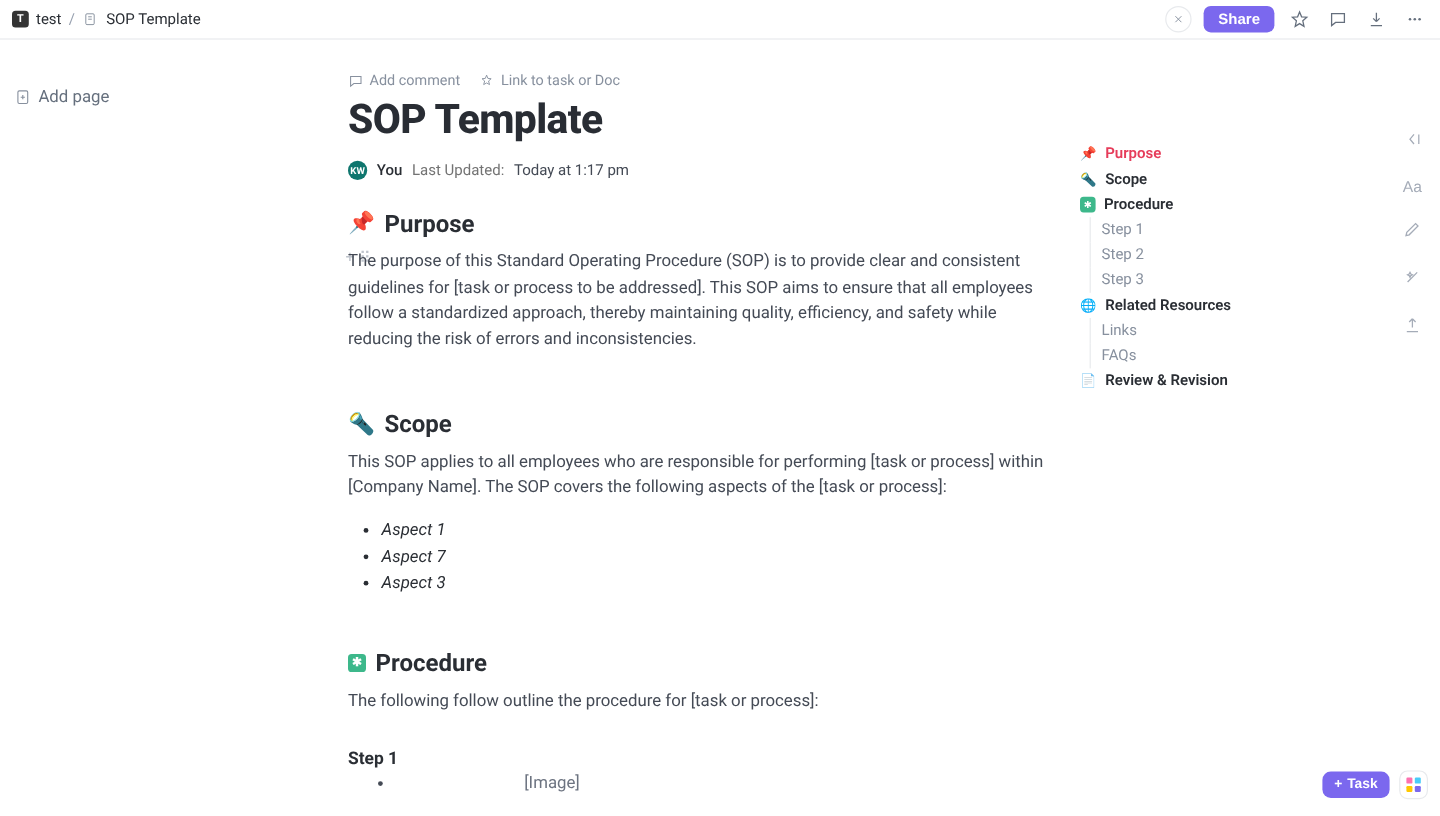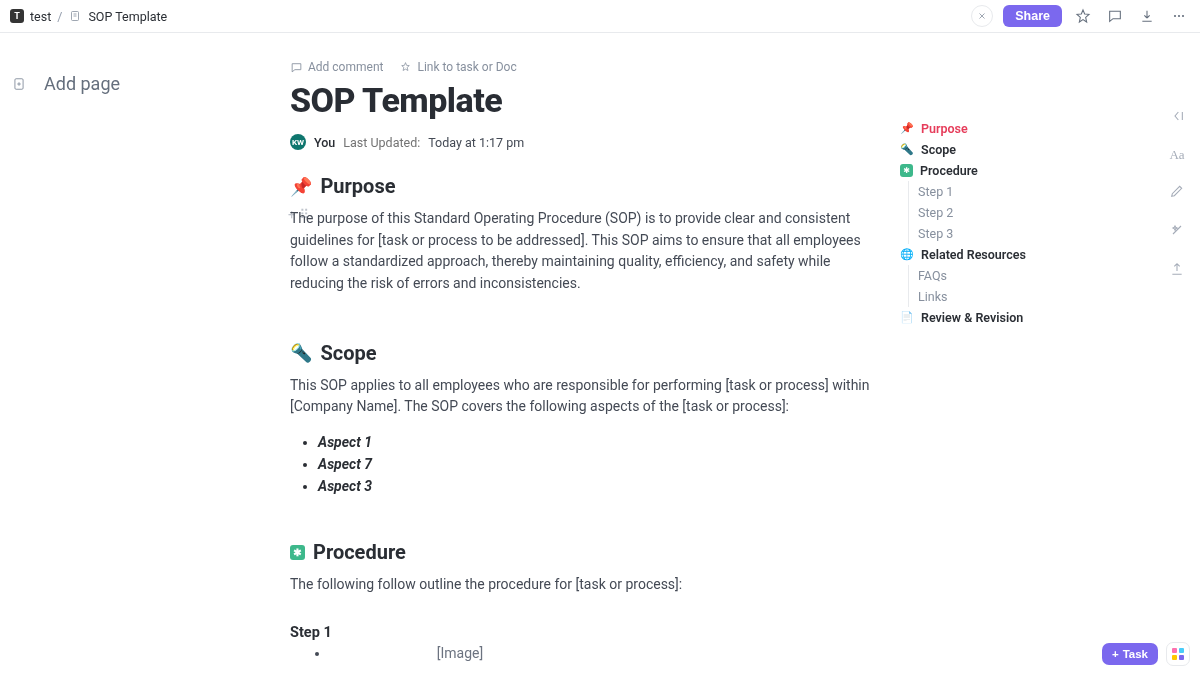--- a/index.html
+++ b/index.html
@@ -14,41 +14,41 @@
   .crumb-docicon svg { width: 12px; height: 12px; stroke: #87909e; fill: none; }
   .top-actions { display: flex; align-items: center; gap: 10px; }
   .btn-share { background: #7b68ee; color: #fff; border: none; border-radius: 6px; padding: 4px 12px; font-size: 12.5px; font-weight: 600; cursor: pointer; }
   .icon-btn { width: 22px; height: 22px; display: flex; align-items: center; justify-content: center; cursor: pointer; color: #656f7d; }
   .icon-btn svg { width: 16px; height: 16px; }
   .pill-btn { width: 22px; height: 22px; border-radius: 50%; border: 1px solid #e8eaed; display:flex; align-items:center; justify-content:center; cursor:pointer; }
   .pill-btn svg{ width:12px;height:12px; stroke:#87909e; fill:none;}
 
   
   .leftbar { position: absolute; left: 0; top: 33px; width: 200px; padding: 40px 12px; }
-  .add-page { display: flex; align-items: center; gap: 18px; font-size: 18px; color: #656f7d; cursor: pointer; }
+  .add-page { display: flex; align-items: center; gap: 6px; font-size: 14px; color: #656f7d; cursor: pointer; }
   .add-page svg { width: 14px; height: 14px; stroke: #87909e; fill: none; }
 
   
   .content { position: absolute; left: 290px; top: 60px; width: 580px; }
   .meta-row { display: flex; align-items: center; gap: 16px; font-size: 12px; color: #87909e; }
   .meta-link { display: flex; align-items: center; gap: 5px; cursor: pointer; }
   .meta-link svg { width: 13px; height: 13px; stroke: #87909e; fill: none; }
   .page-title { font-size: 34px; font-weight: 800; color: #292d34; margin-top: 6px; letter-spacing: -0.5px; }
   .byline { display: flex; align-items: center; gap: 8px; margin-top: 14px; font-size: 12.5px; }
   .avatar { width: 16px; height: 16px; border-radius: 50%; background: #0f766e; color: #fff; font-size: 8px; font-weight: 700; display: flex; align-items: center; justify-content: center; }
   .byline-you { color: #2a2e34; font-weight: 500; }
   .byline-updated { color: #737373; }
   .byline-time { color: #444a55; }
 
   .section { margin-top: 24px; }
   .sec-head { display: flex; align-items: center; gap: 8px; font-size: 20px; font-weight: 700; color: #2a2e34; }
   .sec-head .emoji { font-size: 18px; }
   .sec-body { font-size: 14px; line-height: 1.55; color: #444a55; margin-top: 10px; }
   .sec-list { margin-top: 16px; padding-left: 28px; }
-  .sec-list li { font-size: 14px; font-style: italic; font-weight: 700; color: #2a2e34; margin: 6px 0; }
+  .sec-list li { font-size: 14px; font-style: italic; font-weight: 400; color: #2a2e34; margin: 6px 0; }
   .step-h { font-size: 14.5px; font-weight: 700; margin-top: 28px; }
   .img-ul { margin-top: 4px; padding-left: 40px; }
   .img-ul li { font-size: 14px; color: #444a55; }
   .img-ph { display:block; text-align:center; width: 260px; color:#6c7380; }
 
   .gutter-controls { position: absolute; left: 288px; top: 207px; display: flex; gap: 4px; color: #bfc4cc; font-size: 13px; }
   .gutter-controls span { cursor: pointer; }
 
   
   .outline { position: absolute; left: 900px; top: 118px; width: 200px; font-size: 12.5px; }
@@ -219,38 +219,38 @@
       <span>Step 2</span>
     </div>
   <div class="ol-item sub">
       <span>Step 3</span>
     </div>
   <div class="ol-item">
     <span class="ol-emoji">🌐</span>
     <span class="ol-strong">Related Resources</span>
   </div>
   <div class="ol-item sub">
+      <span>Links</span>
+    </div>
+  <div class="ol-item sub">
       <span>FAQs</span>
-    </div>
-  <div class="ol-item sub">
-      <span>Links</span>
     </div>
   <div class="ol-item">
     <span class="ol-emoji">📄</span>
     <span class="ol-strong">Review &amp; Revision</span>
   </div>
 </div>
 
 <div class="righttools">
   <span class="rt">
     <svg viewBox="0 0 24 24">
         <path d="M14 6l-5 6 5 6M20 6v12" stroke-width="1.6"></path>
       </svg>
   </span>
-  <span class="rt" style="font-family:Liberation Serif, serif">Aa</span>
+  <span class="rt" style="font-family:Liberation Sans, sans-serif">Aa</span>
   <span class="rt">
     <svg viewBox="0 0 24 24">
         <path d="M4 20l4-1 11-11-3-3L5 16l-1 4z" stroke-width="1.6"></path>
       </svg>
   </span>
   <span class="rt">
     <svg viewBox="0 0 24 24">
         <path d="M6 18L18 6m-9 0l1 2 2 1-2 1-1 2-1-2-2-1 2-1 1-2z" stroke-width="1.6"></path>
       </svg>
   </span>

